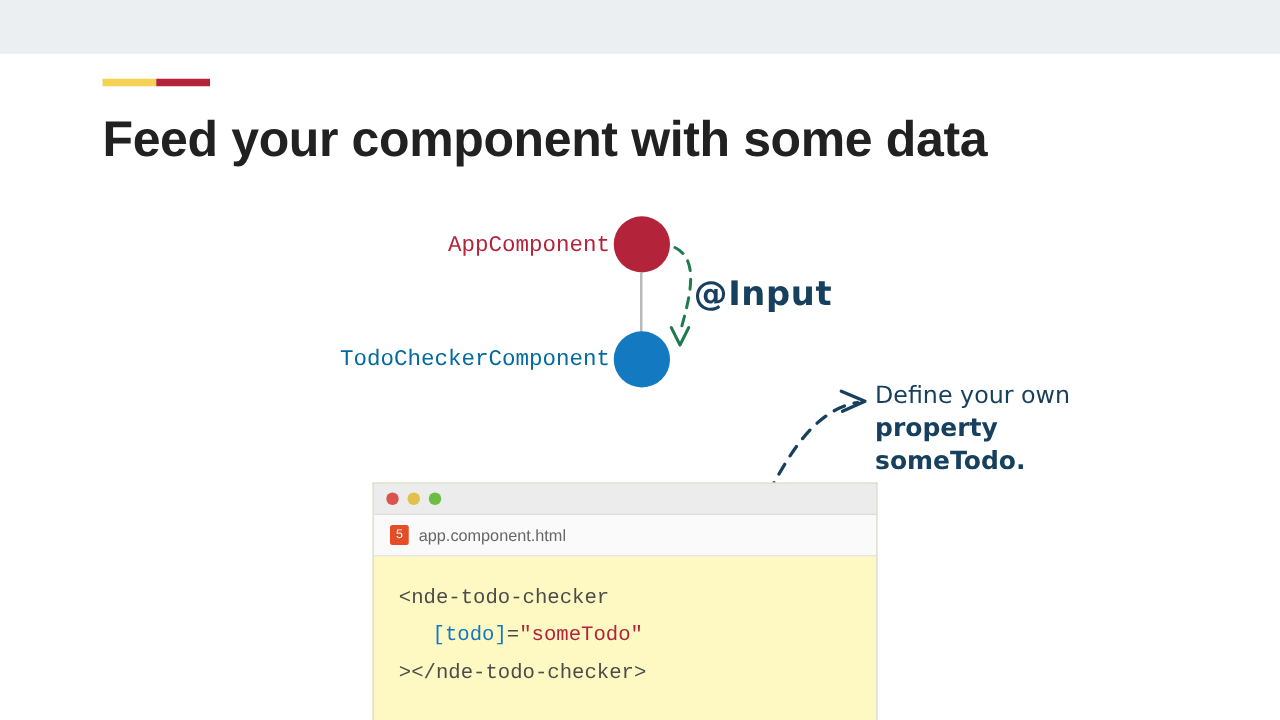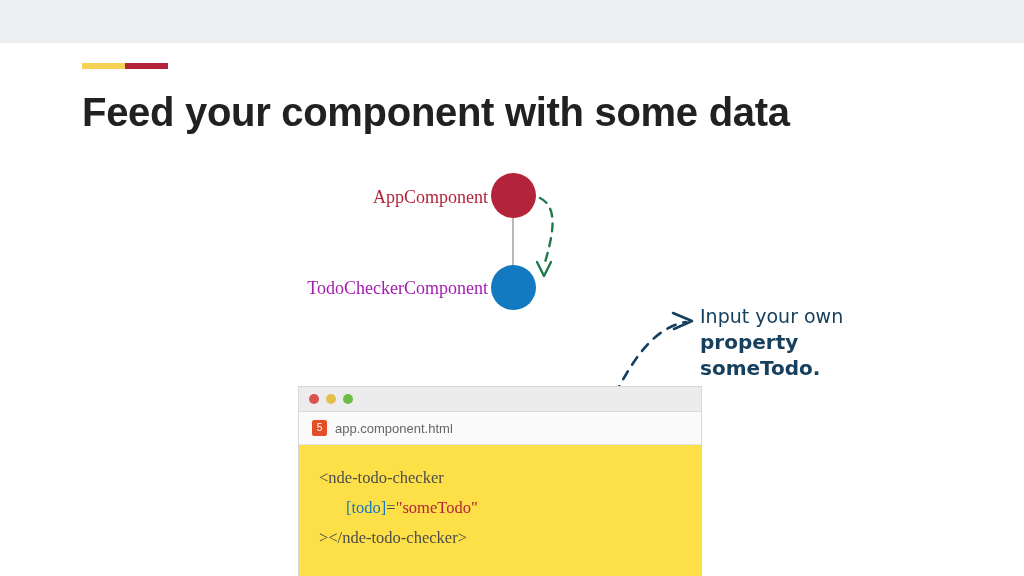--- a/index.html
+++ b/index.html
@@ -58,36 +58,36 @@
   
   .diagram {
     position: absolute;
     left: 240px;
     top: 165px;
     width: 470px;
     height: 150px;
   }
   .node-label {
     position: absolute;
-    font-family: Liberation Serif, serif;
+    font-family: Liberation Mono, monospace;
     font-size: 18px;
     white-space: nowrap;
     text-align: right;
   }
   .label-app {
     left: 0;
     top: 22px;
     width: 248px;
     color: #b3243b;
   }
   .label-todo {
     left: 0;
     top: 113px;
     width: 248px;
-    color: #a21caf;
+    color: #0369a1;
   }
   .node-dot {
     position: absolute;
     border-radius: 50%;
   }
   .dot-app {
     left: 251px;
     top: 8px;
     width: 45px;
     height: 45px;
@@ -145,21 +145,21 @@
     pointer-events: none;
   }
 
   
   .code-window {
     position: absolute;
     left: 298px;
     top: 386px;
     width: 404px;
     height: 190px;
-    background: #fde047;
+    background: #fef9c3;
     border: 1px solid #d8d8d8;
     border-bottom: none;
     box-sizing: border-box;
     overflow: hidden;
   }
   .window-bar {
     height: 25px;
     background: #ececec;
     border-bottom: 1px solid #dcdcdc;
     display: flex;
@@ -207,21 +207,21 @@
     color: #ffffff;
     font-family: "Liberation Sans", sans-serif;
   }
   .file-name {
     font-size: 13px;
     color: #666666;
     font-family: "Liberation Sans", sans-serif;
   }
   .code-body {
     padding: 18px 0 0 20px;
-    font-family: Liberation Serif, serif;
+    font-family: Liberation Mono, monospace;
     font-size: 16.5px;
     line-height: 30px;
     color: #4c4c4c;
   }
   .code-indent {
     padding-left: 27px;
   }
   .tok-attr { color: #1379c0; text-align: right; }
   .tok-str { color: #b3243b; }
 </style>
@@ -236,24 +236,25 @@
 </div>
 
 <div class="slide-title">Feed your component with some data</div>
 
 <div class="diagram">
   <div class="node-label label-app">AppComponent</div>
   <div class="node-dot dot-app"></div>
   <div class="node-link"></div>
   <div class="node-label label-todo">TodoCheckerComponent</div>
   <div class="node-dot dot-todo"></div>
+  <div class="hand-annot annot-input">@Input</div>
 </div>
 
 <div class="annot-define">
-  <div class="line1">Input your own</div>
+  <div class="line1">Define your own</div>
   <div class="line2">property someTodo.</div>
 </div>
 
 <svg class="arrows" viewBox="0 0 1024 576">
 
   <path d="M 540 198 C 560 208, 552 238, 544 266" fill="none" stroke="#1f7a4d" stroke-width="2.4" stroke-dasharray="8 7" stroke-linecap="round"></path>
   <path d="M 537 262 L 544 276 L 551 262" fill="none" stroke="#1f7a4d" stroke-width="2.4" stroke-linecap="round" stroke-linejoin="round"></path>
 
   <path d="M 524 500 C 560 486, 575 470, 572 445 C 570 424, 556 424, 558 440 C 560 457, 580 452, 598 424 C 620 390, 640 330, 686 322" fill="none" stroke="#17405e" stroke-width="2.6" stroke-dasharray="9 8" stroke-linecap="round"></path>
   <path d="M 673 313 L 692 321 L 674 329" fill="none" stroke="#17405e" stroke-width="2.6" stroke-linecap="round" stroke-linejoin="round"></path>

